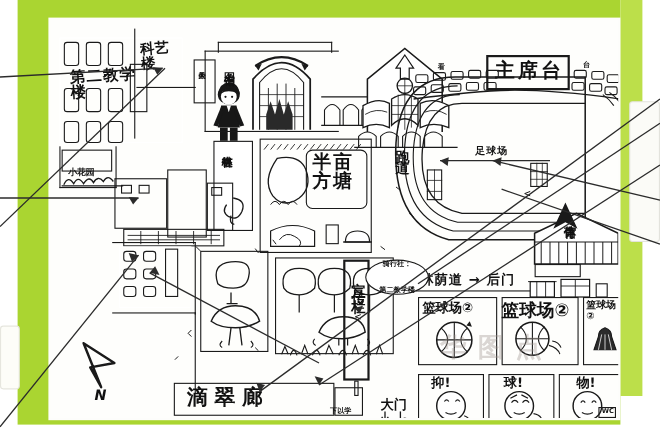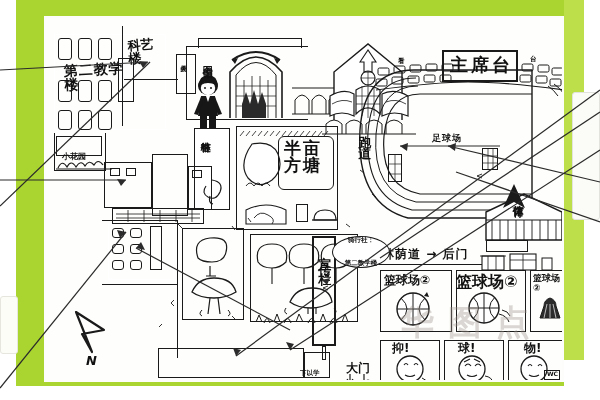--- a/index.html
+++ b/index.html
@@ -223,20 +223,21 @@
     </svg>
     <svg style="position:absolute;left:208px;top:294px;" width="100" height="14">
       <path d="M2 10 l3 -7 l3 7 M10 11 q3 -9 6 0 M20 10 l3 -8 l3 8 M30 11 q4 -9 7 0 M42 10 l3 -8 l4 8 M54 11 q4 -9 7 0 M66 10 l3 -8 l3 8 M76 11 q4 -9 7 0 M88 10 l3 -8 l3 8" stroke="#1a1a1a" stroke-width="1" fill="none"></path>
     </svg>
 
     <div class="ink" style="left:266px;top:218px;width:24px;height:110px;border-width:2px;"></div>
     <span class="lbl" style="left:272px;top:228px;font-size:13px;writing-mode:vertical-rl;text-orientation:upright;letter-spacing:8px;">宣传栏</span>
     <div class="ink" style="left:276px;top:328px;width:4px;height:14px;"></div>
 
     <div class="ink" style="left:112px;top:330px;width:146px;height:30px;border-width:1.6px;"></div>
+    <span class="lbl" style="left:124px;top:334px;font-size:19px;letter-spacing:6px;">滴翠廊</span>
     <div class="ink" style="left:258px;top:334px;width:26px;height:26px;"></div>
 
     <svg style="position:absolute;left:300px;top:46px;" width="192" height="158">
       <path d="M68 6 Q18 6 14 66 Q10 140 62 154 L186 154 L186 6 Z" fill="none" stroke="#1a1a1a" stroke-width="1.4"></path>
       <path d="M70 14 Q26 14 22 68 Q18 134 66 146 L186 146" fill="none" stroke="#1a1a1a" stroke-width="1.1"></path>
       <path d="M72 22 Q34 22 30 70 Q26 128 70 138 L186 138" fill="none" stroke="#1a1a1a" stroke-width="1"></path>
       <path d="M74 30 L186 30 M74 30 Q42 30 38 72 Q34 122 74 130 L186 130" fill="none" stroke="#1a1a1a" stroke-width="1.2"></path>
     </svg>
     <span class="lbl" style="left:312px;top:108px;font-size:13px;writing-mode:vertical-rl;text-orientation:upright;letter-spacing:10px;">跑道</span>
     <span class="lbl sm" style="left:386px;top:116px;font-size:9px;letter-spacing:1px;">足球场</span>
@@ -389,15 +390,15 @@
       <path d="M126 232 l-9 -2 l3 8 z"></path>
       <path d="M136 248 l9 2 l-4 -8 z" transform="rotate(0)"></path>
       <path d="M400 146 l8 -3 l-1 8 z"></path>
       <path d="M448 146 l8 -3 l-1 8 z"></path>
       <path d="M290 350 l-4 -8 l8 2 z"></path>
       <path d="M236 356 l-3 -8 l8 2 z"></path>
       <path d="M330 278 l-8 2 l5 5 z"></path>
     </g>
   </svg>
 
-  <div class="wm" style="left:400px;top:300px;font-size:34px;">华 图 点</div>
+  <div class="wm" style="left:400px;top:300px;font-size:24px;">华 图 点</div>
 
 </div>
 
 </body></html>

